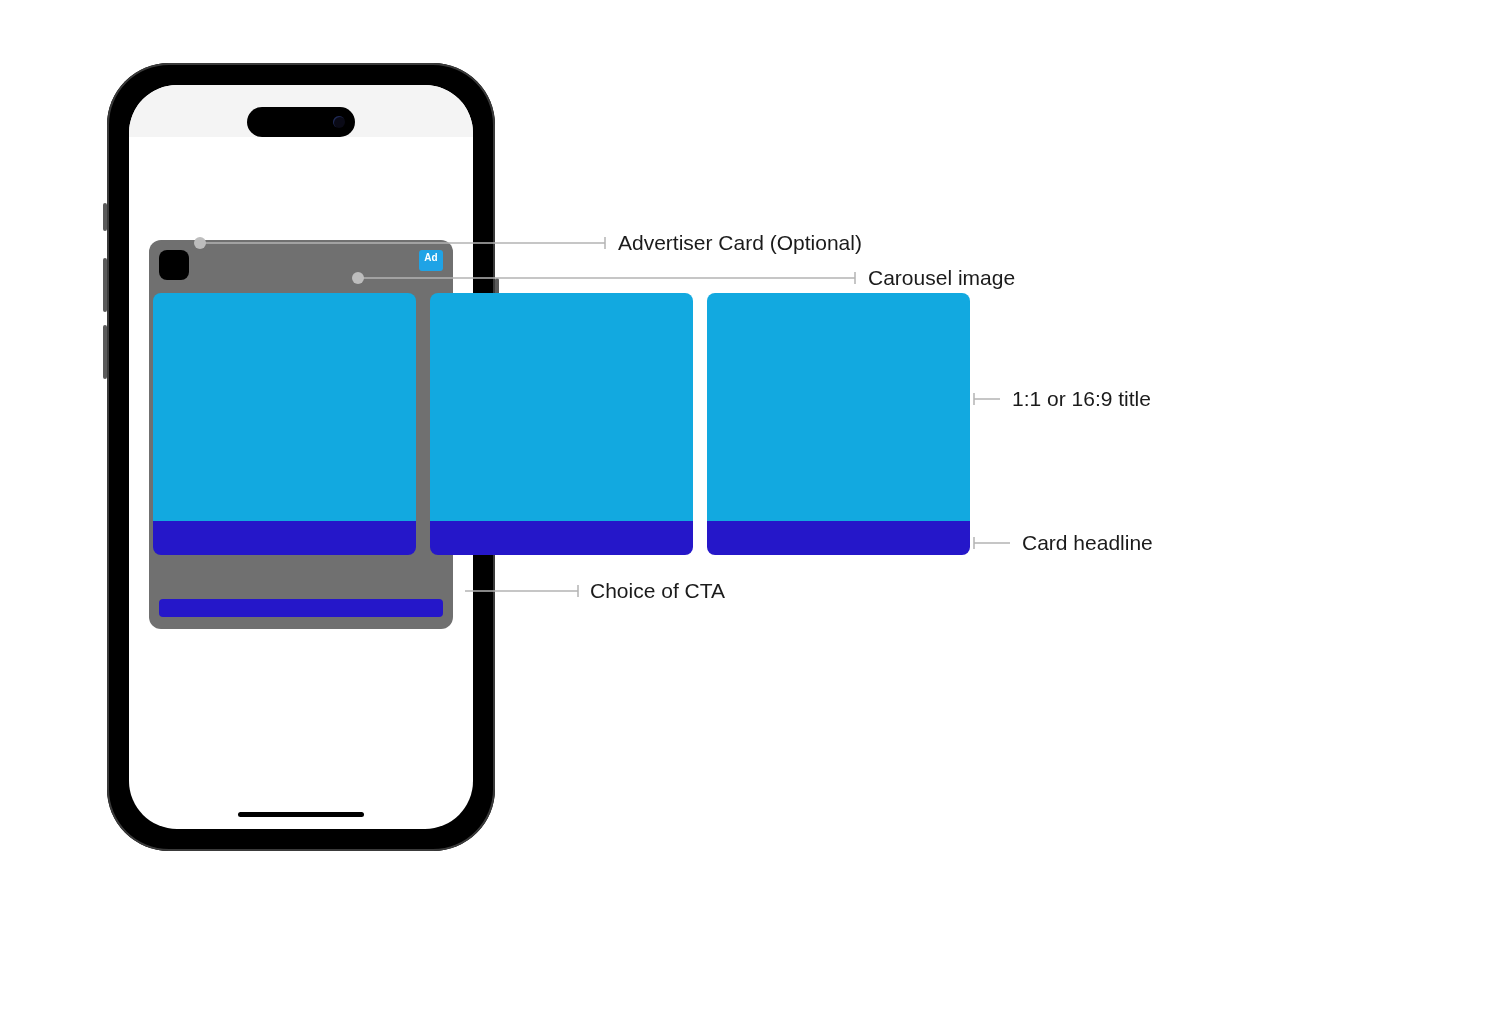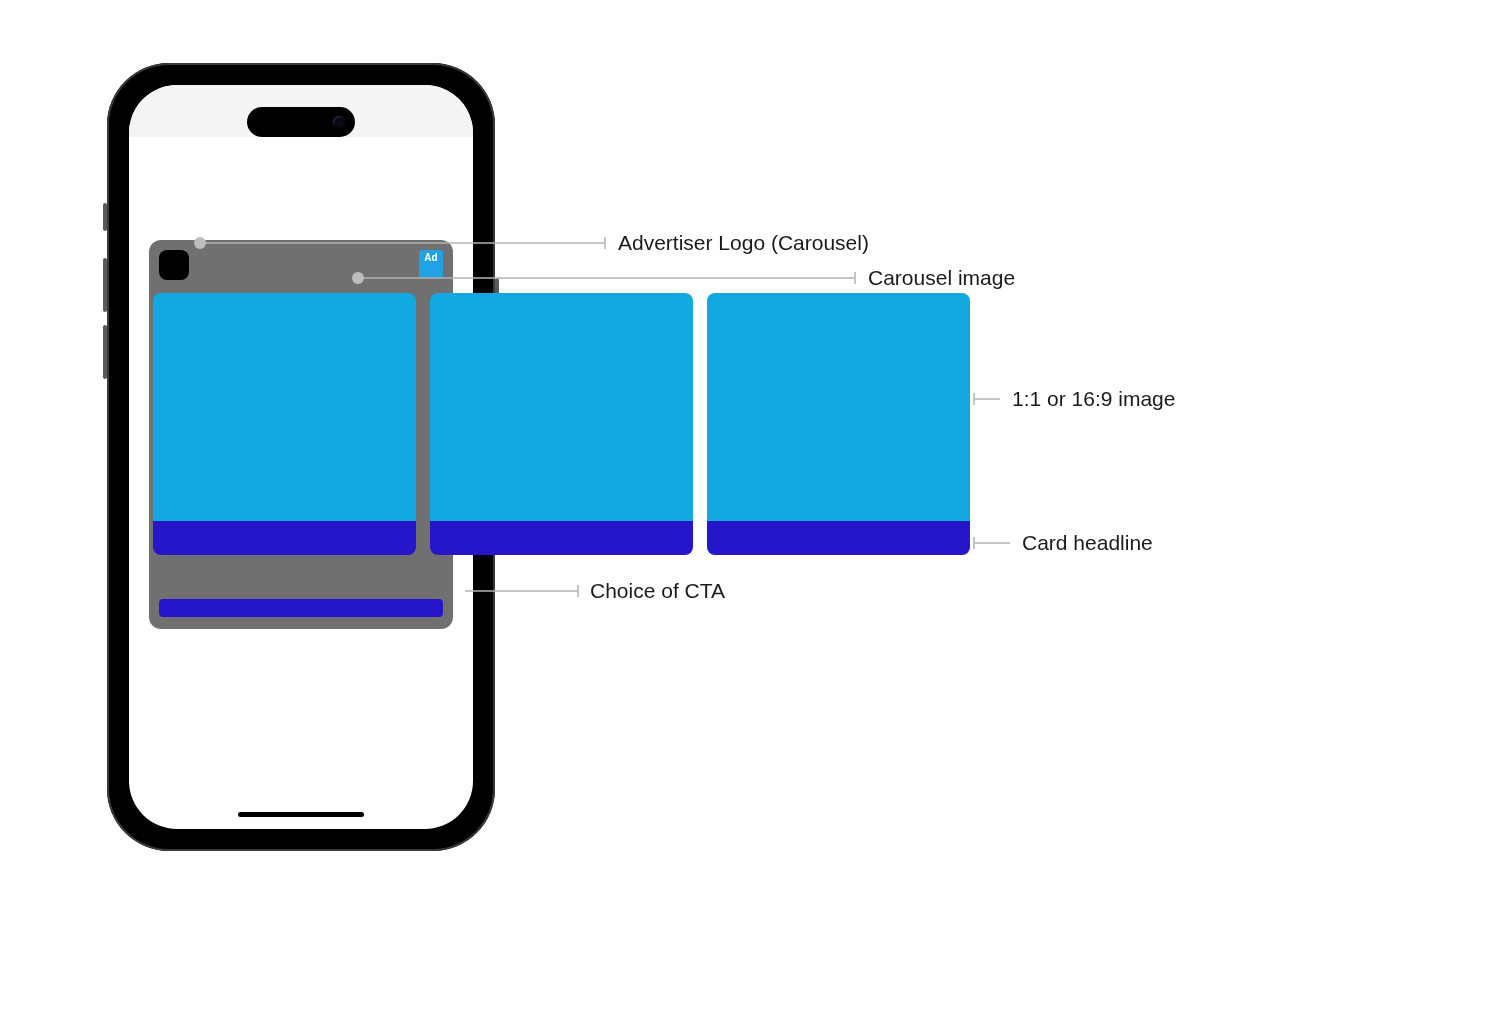--- a/index.html
+++ b/index.html
@@ -108,21 +108,21 @@
   .advertiser-logo {
     position: absolute;
     left: 0; top: 0;
     width: 30px; height: 30px;
     background: #000;
     border-radius: 8px;
   }
   .ad-badge {
     position: absolute;
     right: 0; top: 0;
-    width: 24px; height: 28px;
+    width: 24px; height: 21px;
     background: #1fa3e6;
     border-radius: 3px;
     color: #fff;
     font-size: 10px;
     line-height: 16px;
     text-align: center;
     font-weight: 600;
   }
   .carousel-title-bar {
     margin-top: 14px;
@@ -265,27 +265,27 @@
       <div class="card-image"></div>
       <div class="card-headline"></div>
     </div>
     <div class="card">
       <div class="card-image"></div>
       <div class="card-headline"></div>
     </div>
   </div>
 
   <div class="callout" style="left:618px; top:243px;">
-    <span class="label">Advertiser Logo (Carousel)</span>
+    <span class="label">Advertiser Card (Optional)</span>
   </div>
   <div class="callout" style="left:868px; top:278px;">
     <span class="label">Carousel image</span>
   </div>
   <div class="callout" style="left:1012px; top:399px;">
-    <span class="label">1:1 or 16:9 image</span>
+    <span class="label">1:1 or 16:9 title</span>
   </div>
   <div class="callout" style="left:1022px; top:543px;">
     <span class="label">Card headline</span>
   </div>
   <div class="callout" style="left:590px; top:591px;">
     <span class="label">Choice of CTA</span>
   </div>
 
 </div>
 

